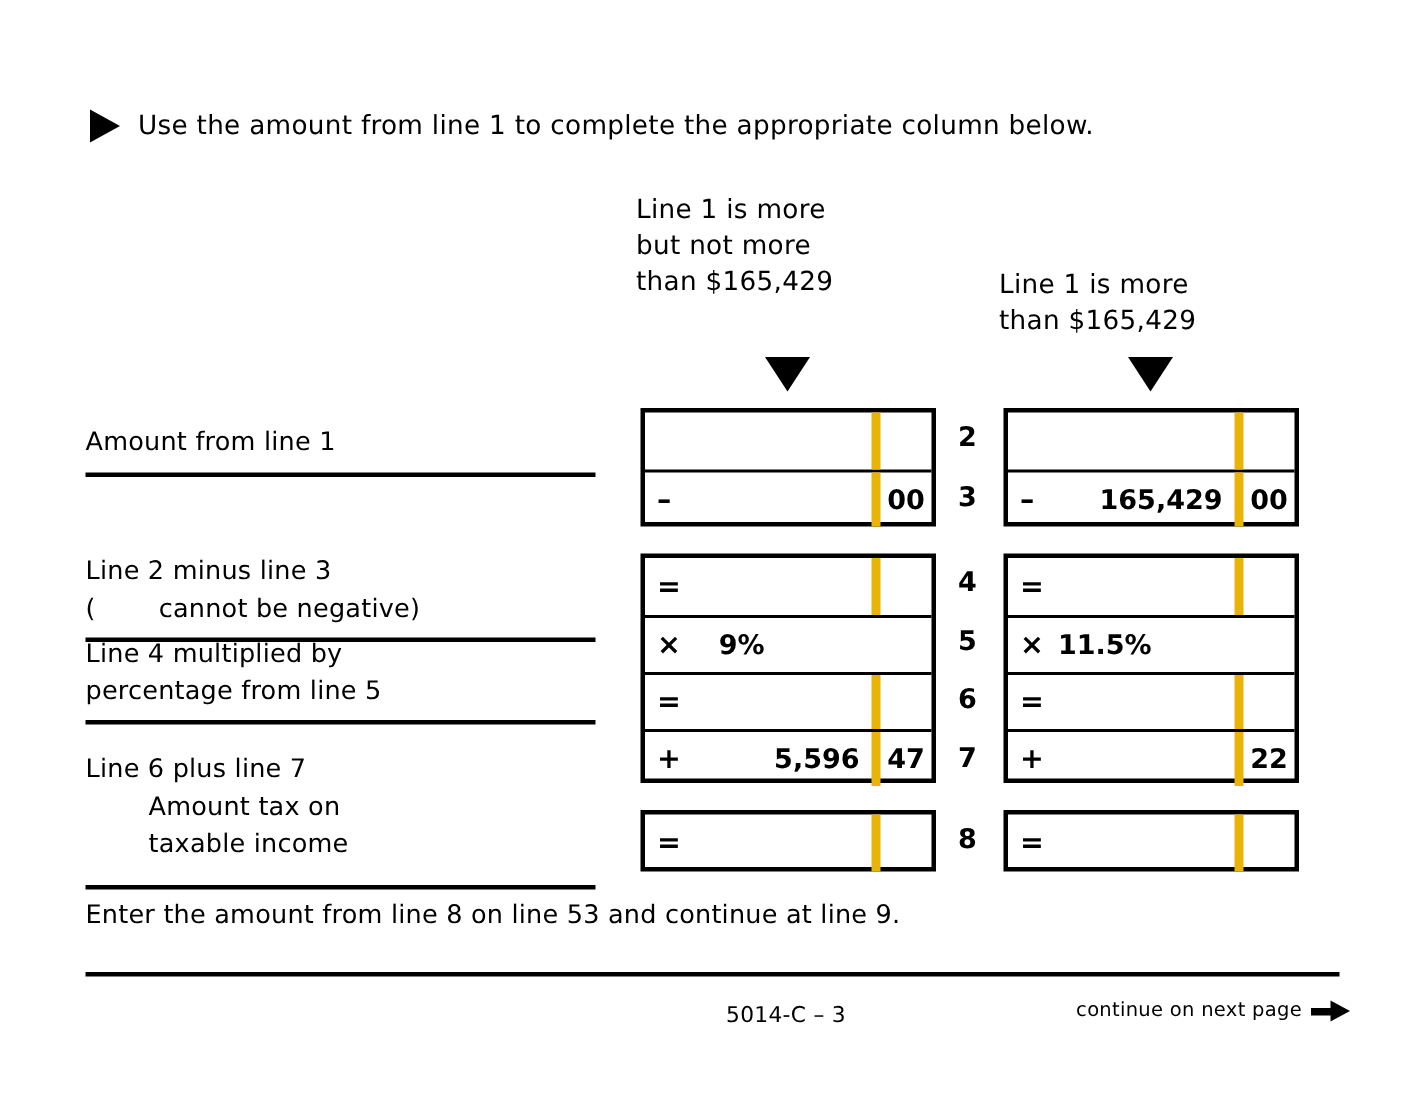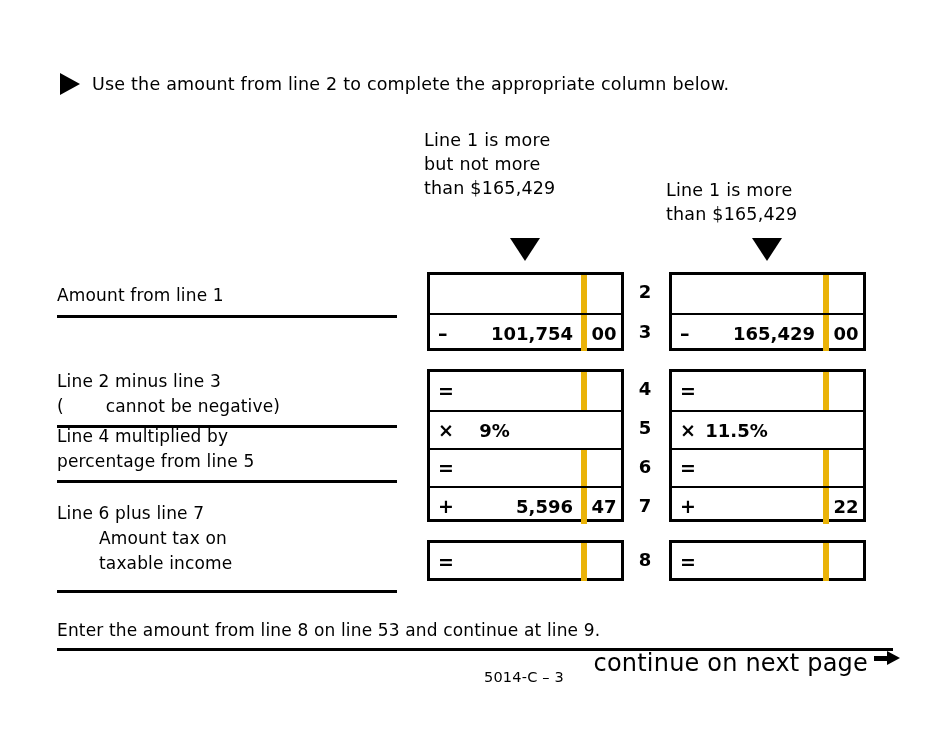--- a/index.html
+++ b/index.html
@@ -141,21 +141,21 @@
     width: 22px;
     text-align: center;
     font-size: 18px;
     font-weight: bold;
   }
 
   
   .note {
     position: absolute;
     left: 57px;
-    top: 620px;
+    top: 600px;
     font-size: 17px;
     letter-spacing: .15px;
   }
 
   
   .footer-rule {
     position: absolute;
     left: 57px;
     top: 648px;
     width: 836px;
@@ -167,25 +167,25 @@
     left: 424px;
     top: 669px;
     width: 200px;
     text-align: center;
     font-size: 14.5px;
     letter-spacing: .2px;
   }
   .continue {
     position: absolute;
     right: 50px;
-    top: 649px;
-    display: flex;
-    align-items: flex-start;
+    top: 665px;
+    display: flex;
+    align-items: flex-end;
     gap: 6px;
-    font-size: 24px;
+    font-size: 13px;
     letter-spacing: .2px;
   }
   .arrow-right {
     display: inline-block;
     position: relative;
     width: 26px;
     height: 14px;
     flex: none;
     margin-top: 2px;
   }
@@ -204,21 +204,21 @@
     border-left: 13px solid #000;
     border-top: 7px solid transparent;
     border-bottom: 7px solid transparent;
   }
 </style>
 </head>
 <body>
 
 <div class="intro">
   <span class="tri-right"></span>
-  <span>Use the amount from line 2 to complete the appropriate column below.</span>
+  <span>Use the amount from line 1 to complete the appropriate column below.</span>
 </div>
 
 <div class="colhead" id="colhead-1">
     <div>Line 1 is more</div>
     <div>but not more</div>
     <div>than $165,429</div>
   </div>
 <div class="colhead" id="colhead-2">
     <div>Line 1 is more</div>
     <div>than $165,429</div>
@@ -234,21 +234,20 @@
 <div class="block" id="blk-c1-a">
     <div class="grow">
       <div class="dollars">
         <span class="amt"></span>
       </div>
       <div class="cents"></div>
     </div>
     <div class="grow">
       <div class="dollars">
         <span class="op">–</span>
-        <span class="amt">101,754</span>
       </div>
       <div class="cents">00</div>
     </div>
   </div>
 <div class="block" id="blk-c1-b">
     <div class="grow">
       <div class="dollars">
         <span class="op">=</span>
         <span class="amt"></span>
       </div>

